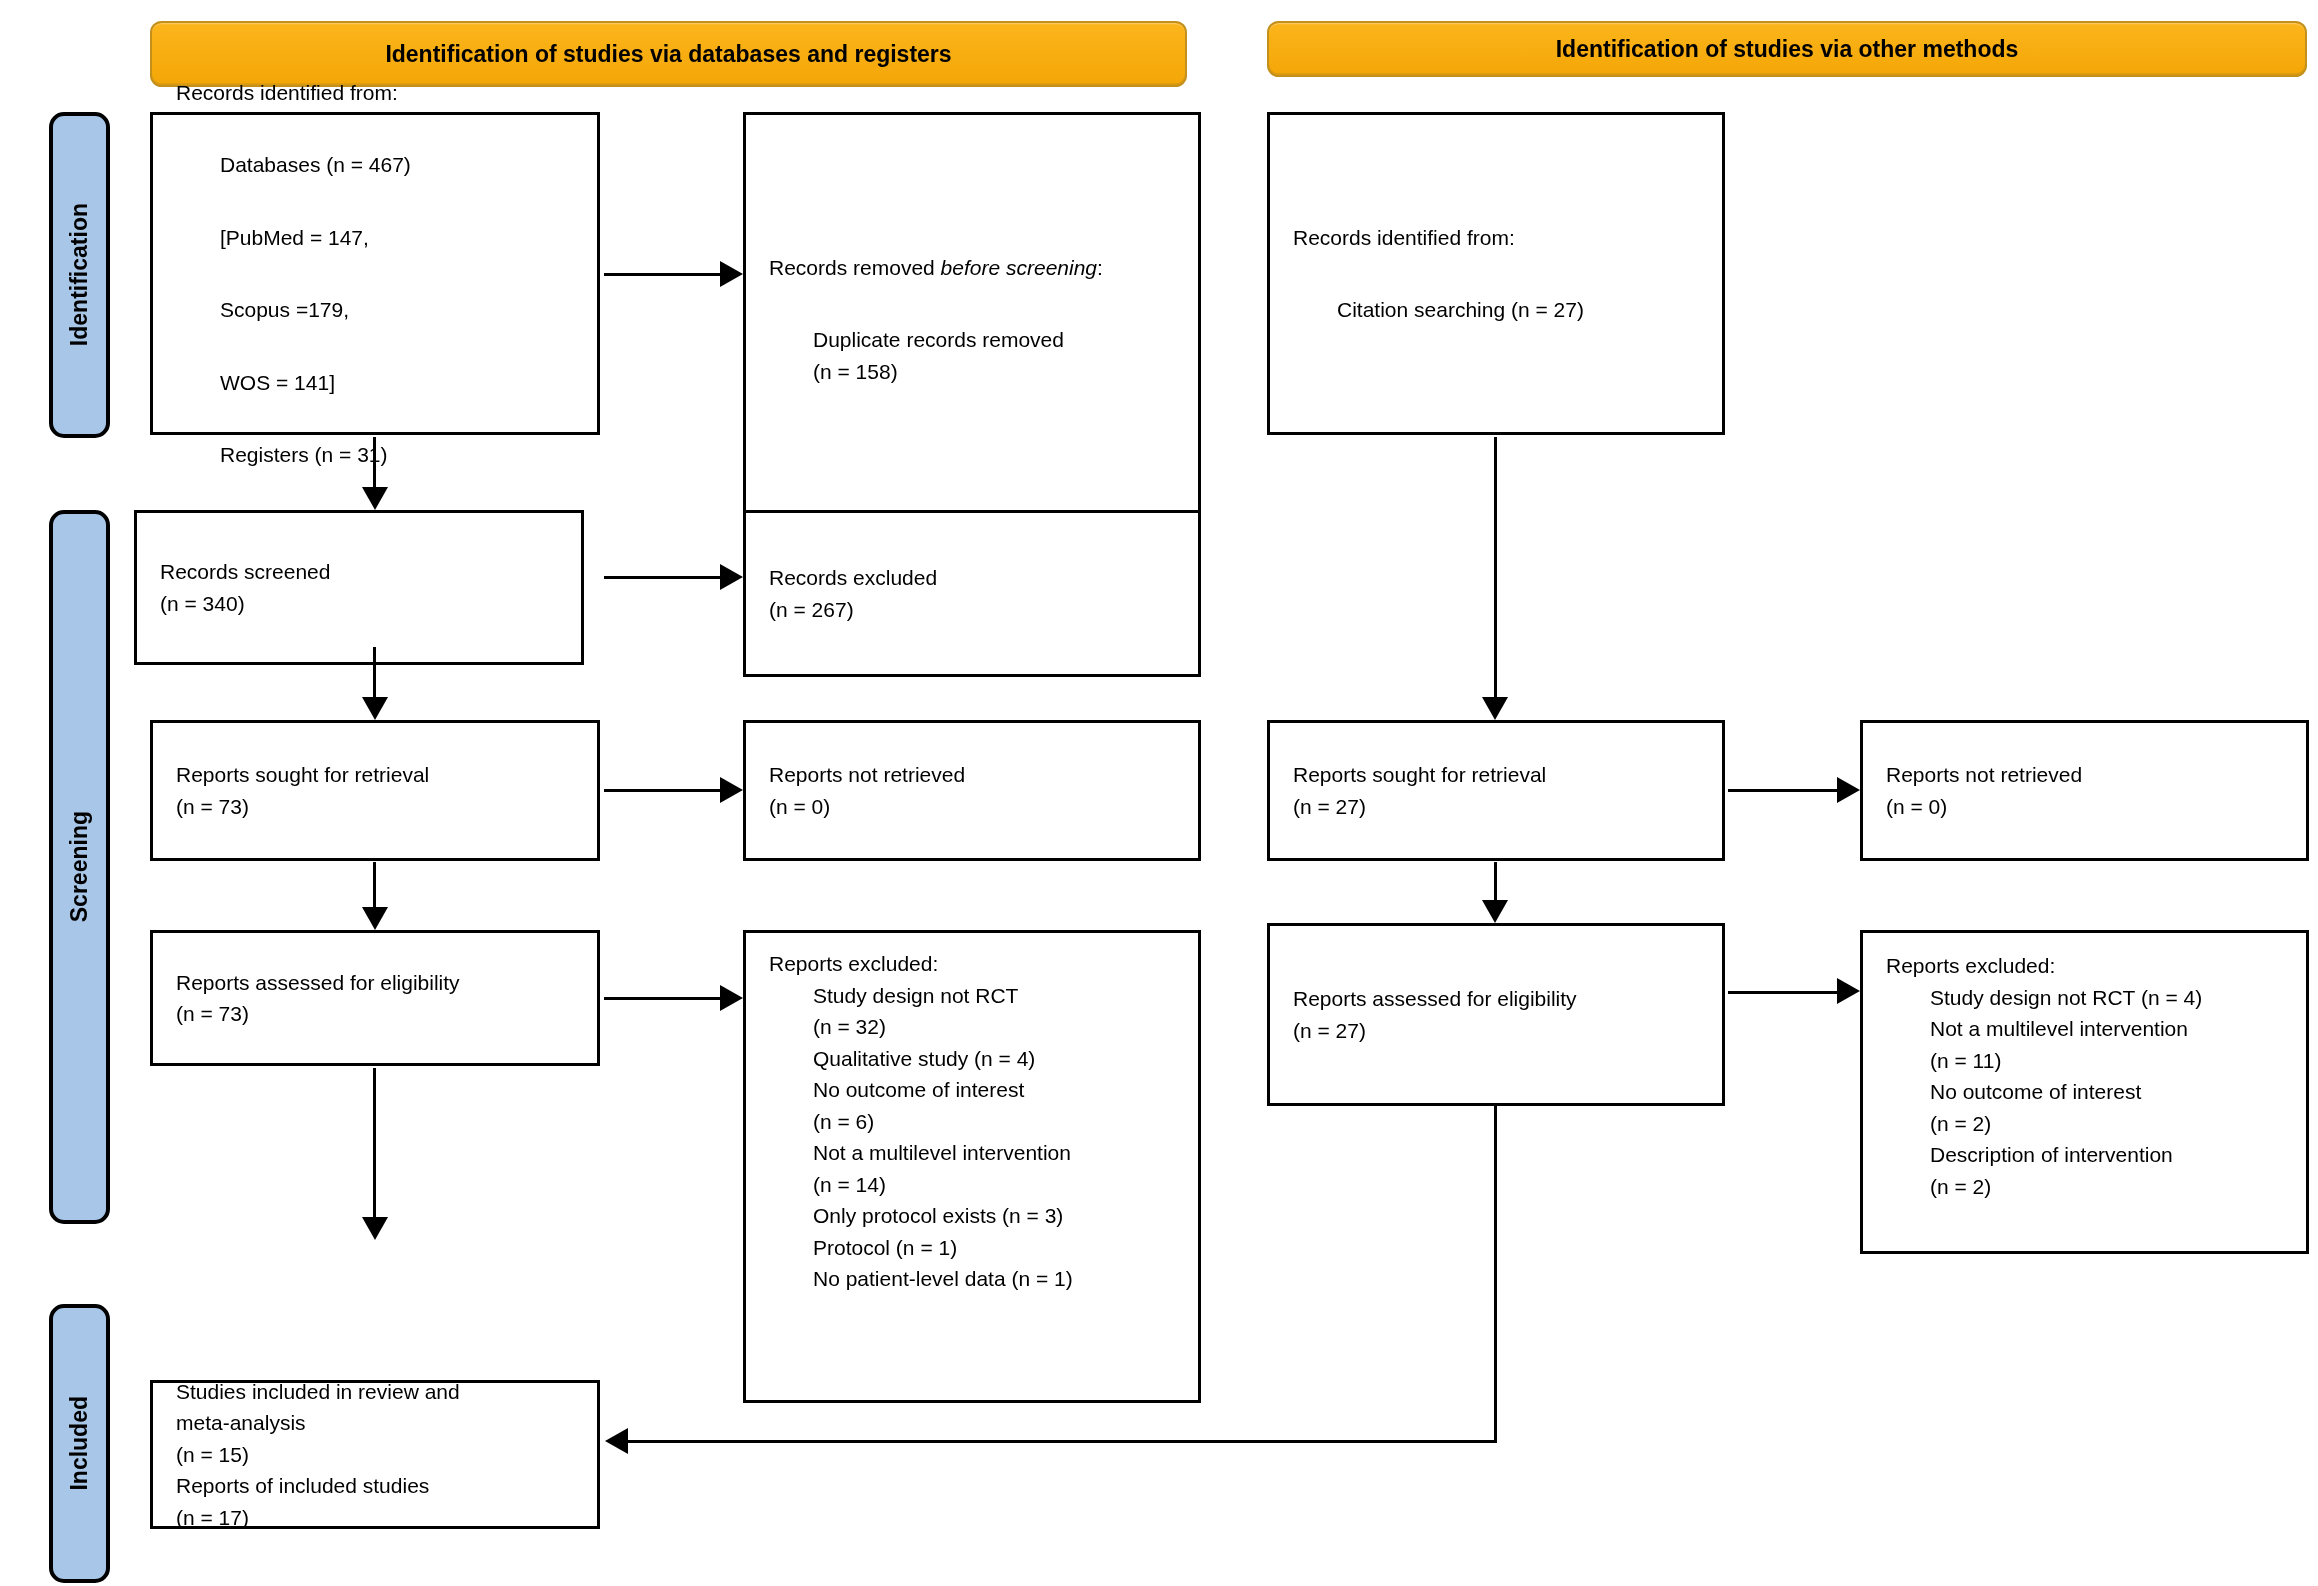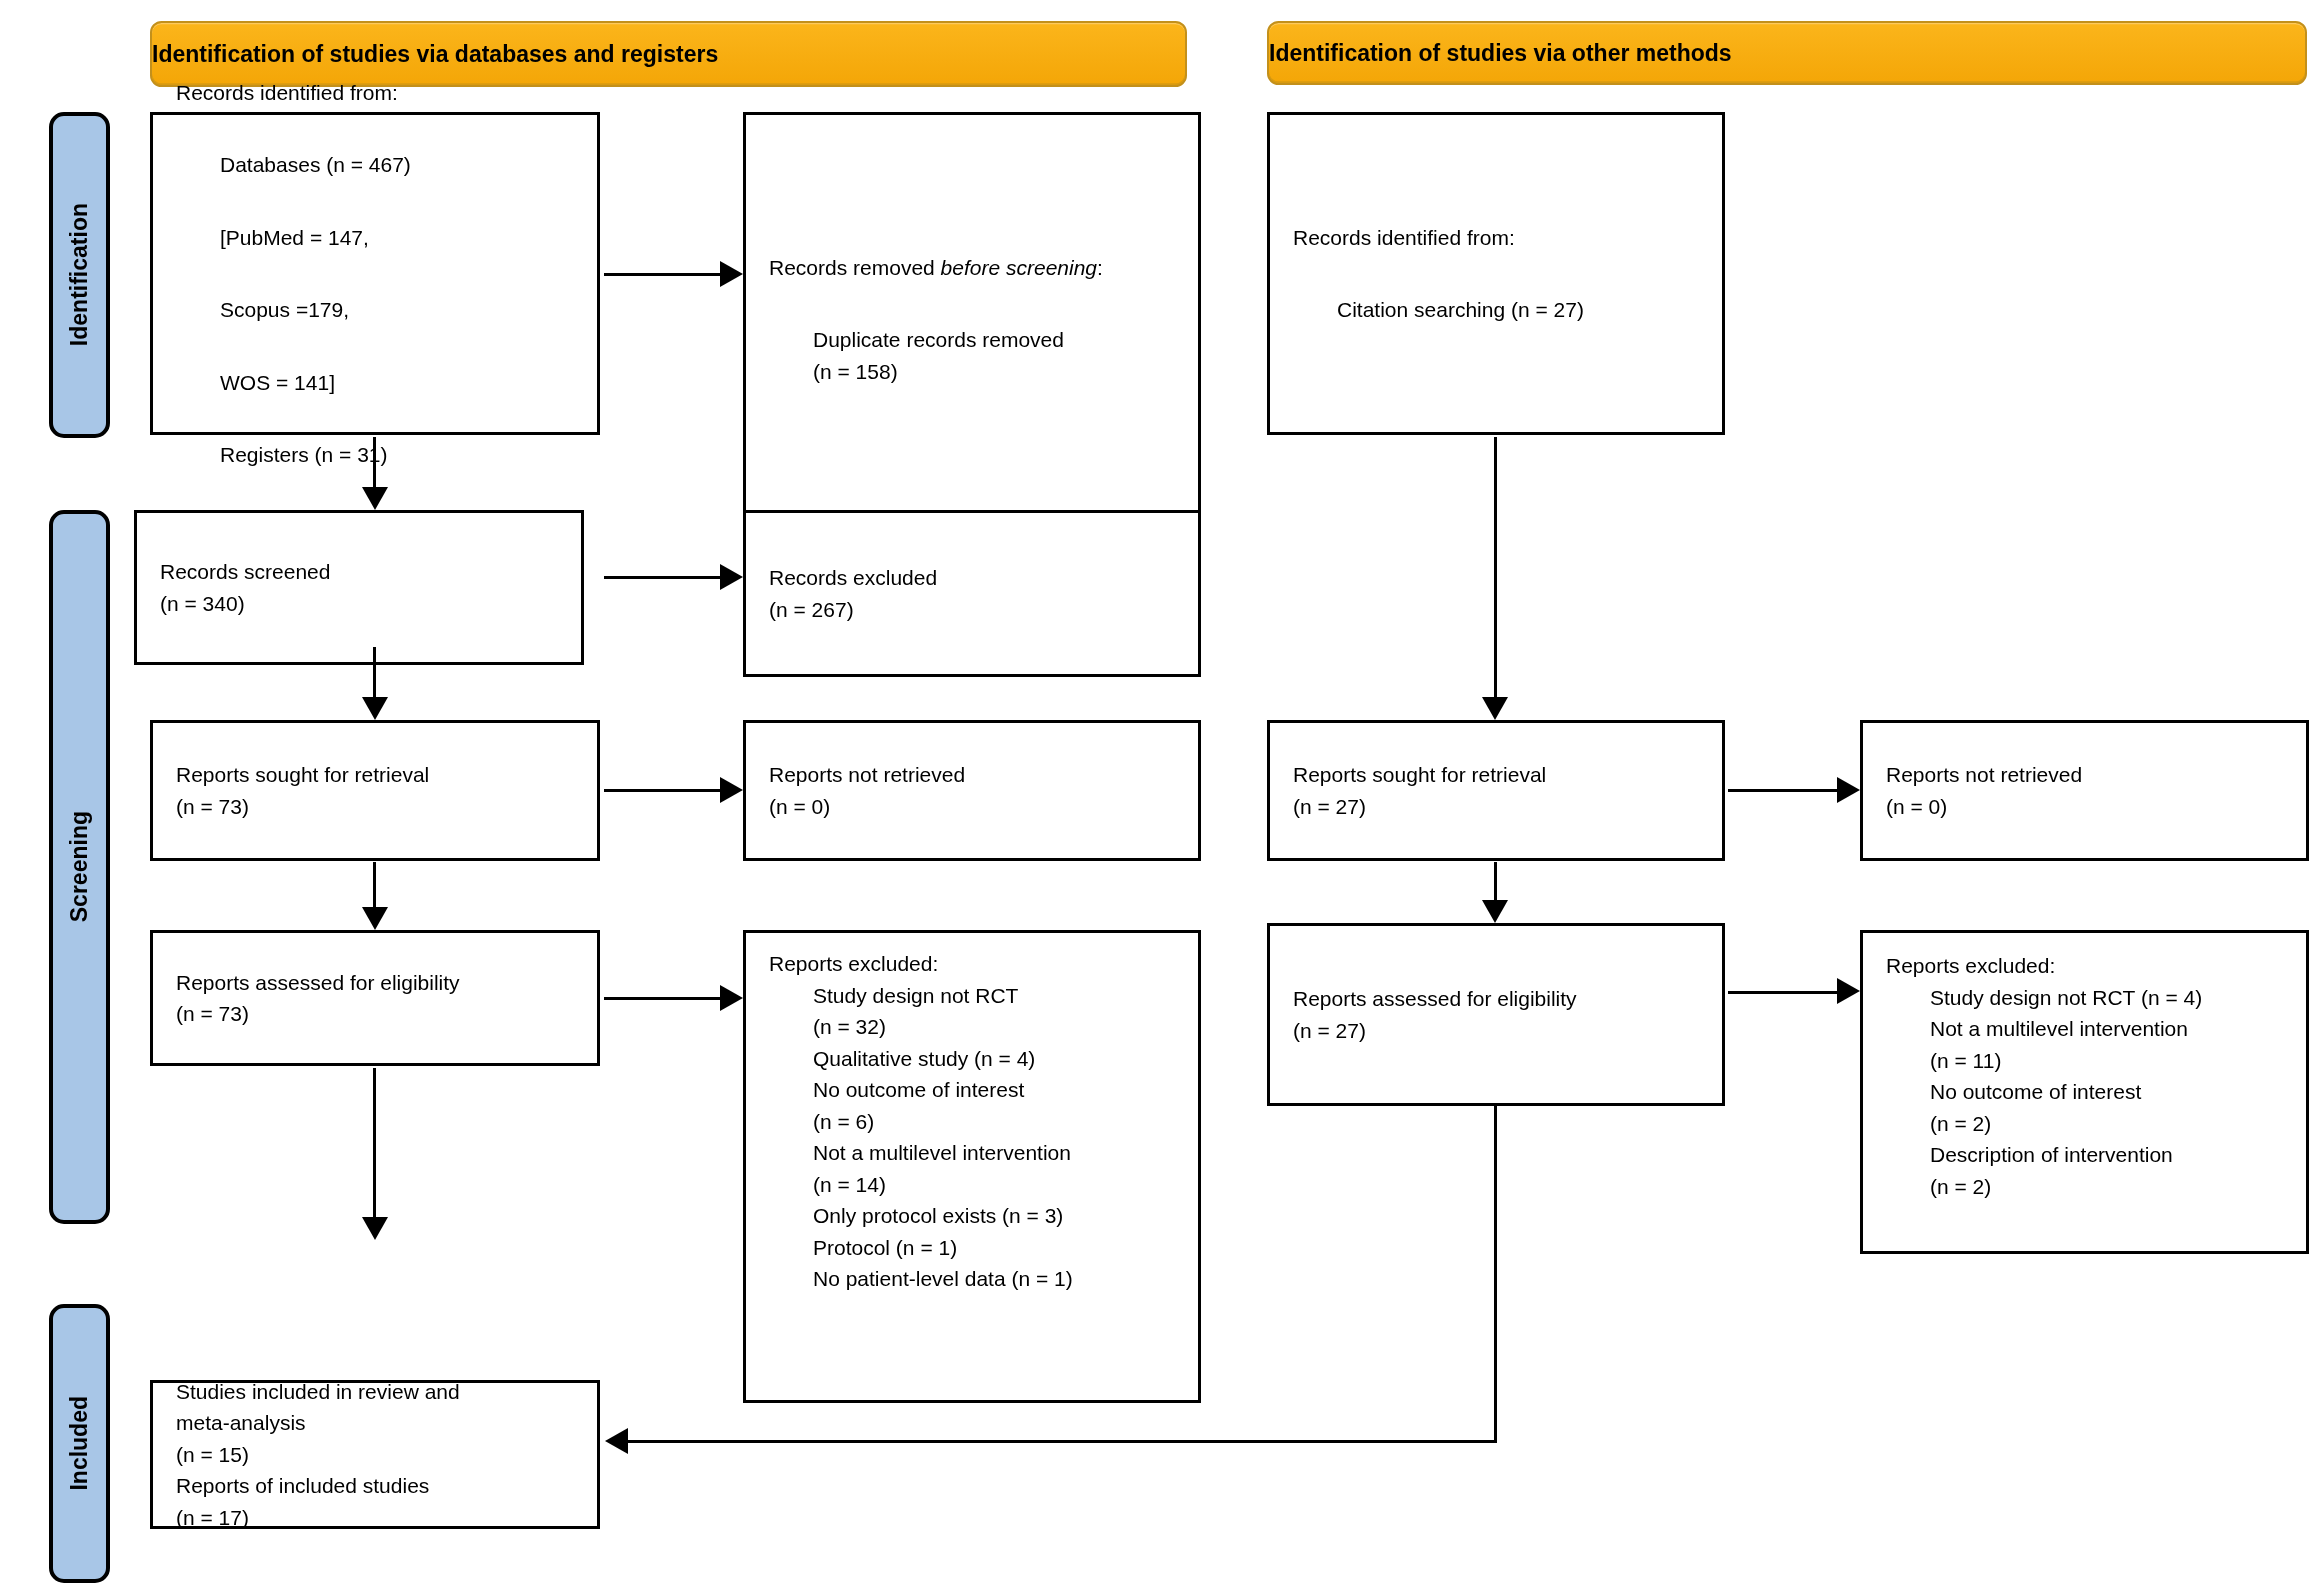--- a/index.html
+++ b/index.html
@@ -1,21 +1,21 @@
 <!DOCTYPE html>
 <html style="font-size:9.2px"><head>
 <meta charset="utf-8">
 <style>
   html,body{margin:0;padding:0;background:#ffffff;}
   body{
     width:2319px;height:1586px;position:relative;
     font-family:"Liberation Sans", sans-serif;color:#000;
   }
   .hdr{
-    position:absolute;display:flex;align-items:center;
+    position:absolute;display:flex;align-items:center;justify-content:center;
     font-weight:bold;font-size:23px;text-align:center;
     background:linear-gradient(180deg,#FBB51B 0%,#F4A607 100%);
     border:2.3px solid #C3901B;border-radius:11.5px;box-sizing:border-box;
     box-shadow:inset 0 1.2px 0 #fdc95e, inset 0 -1.7px 0 #d89a10;
   }
   .side{
     position:absolute;left:49px;width:61px;
     background:#A8C6E7;border:4px solid #000;border-radius:15px;
     box-sizing:border-box;display:flex;align-items:center;justify-content:center;
   }
@@ -43,21 +43,21 @@
   .head-down{position:absolute;width:0;height:0;
     border-left:13.2px solid transparent;border-right:13.2px solid transparent;
     border-top:23px solid #000;}
 </style>
 </head>
 <body>
 
 <div class="hdr" style="left:150px;top:21px;width:1037px;height:66px">
   <span>Identification of studies via databases and registers</span>
 </div>
-<div class="hdr" style="left:1267px;top:21px;width:1040px;height:64px">
+<div class="hdr" style="left:1267px;top:21px;width:1040px;height:56px">
   <span>Identification of studies via other methods</span>
 </div>
 
 <div class="side" style="top:112px;height:326px">
   <div class="vtext">Identification</div>
 </div>
 <div class="side" style="top:510px;height:714px">
   <div class="vtext">Screening</div>
 </div>
 <div class="side" style="top:1304px;height:279px">

